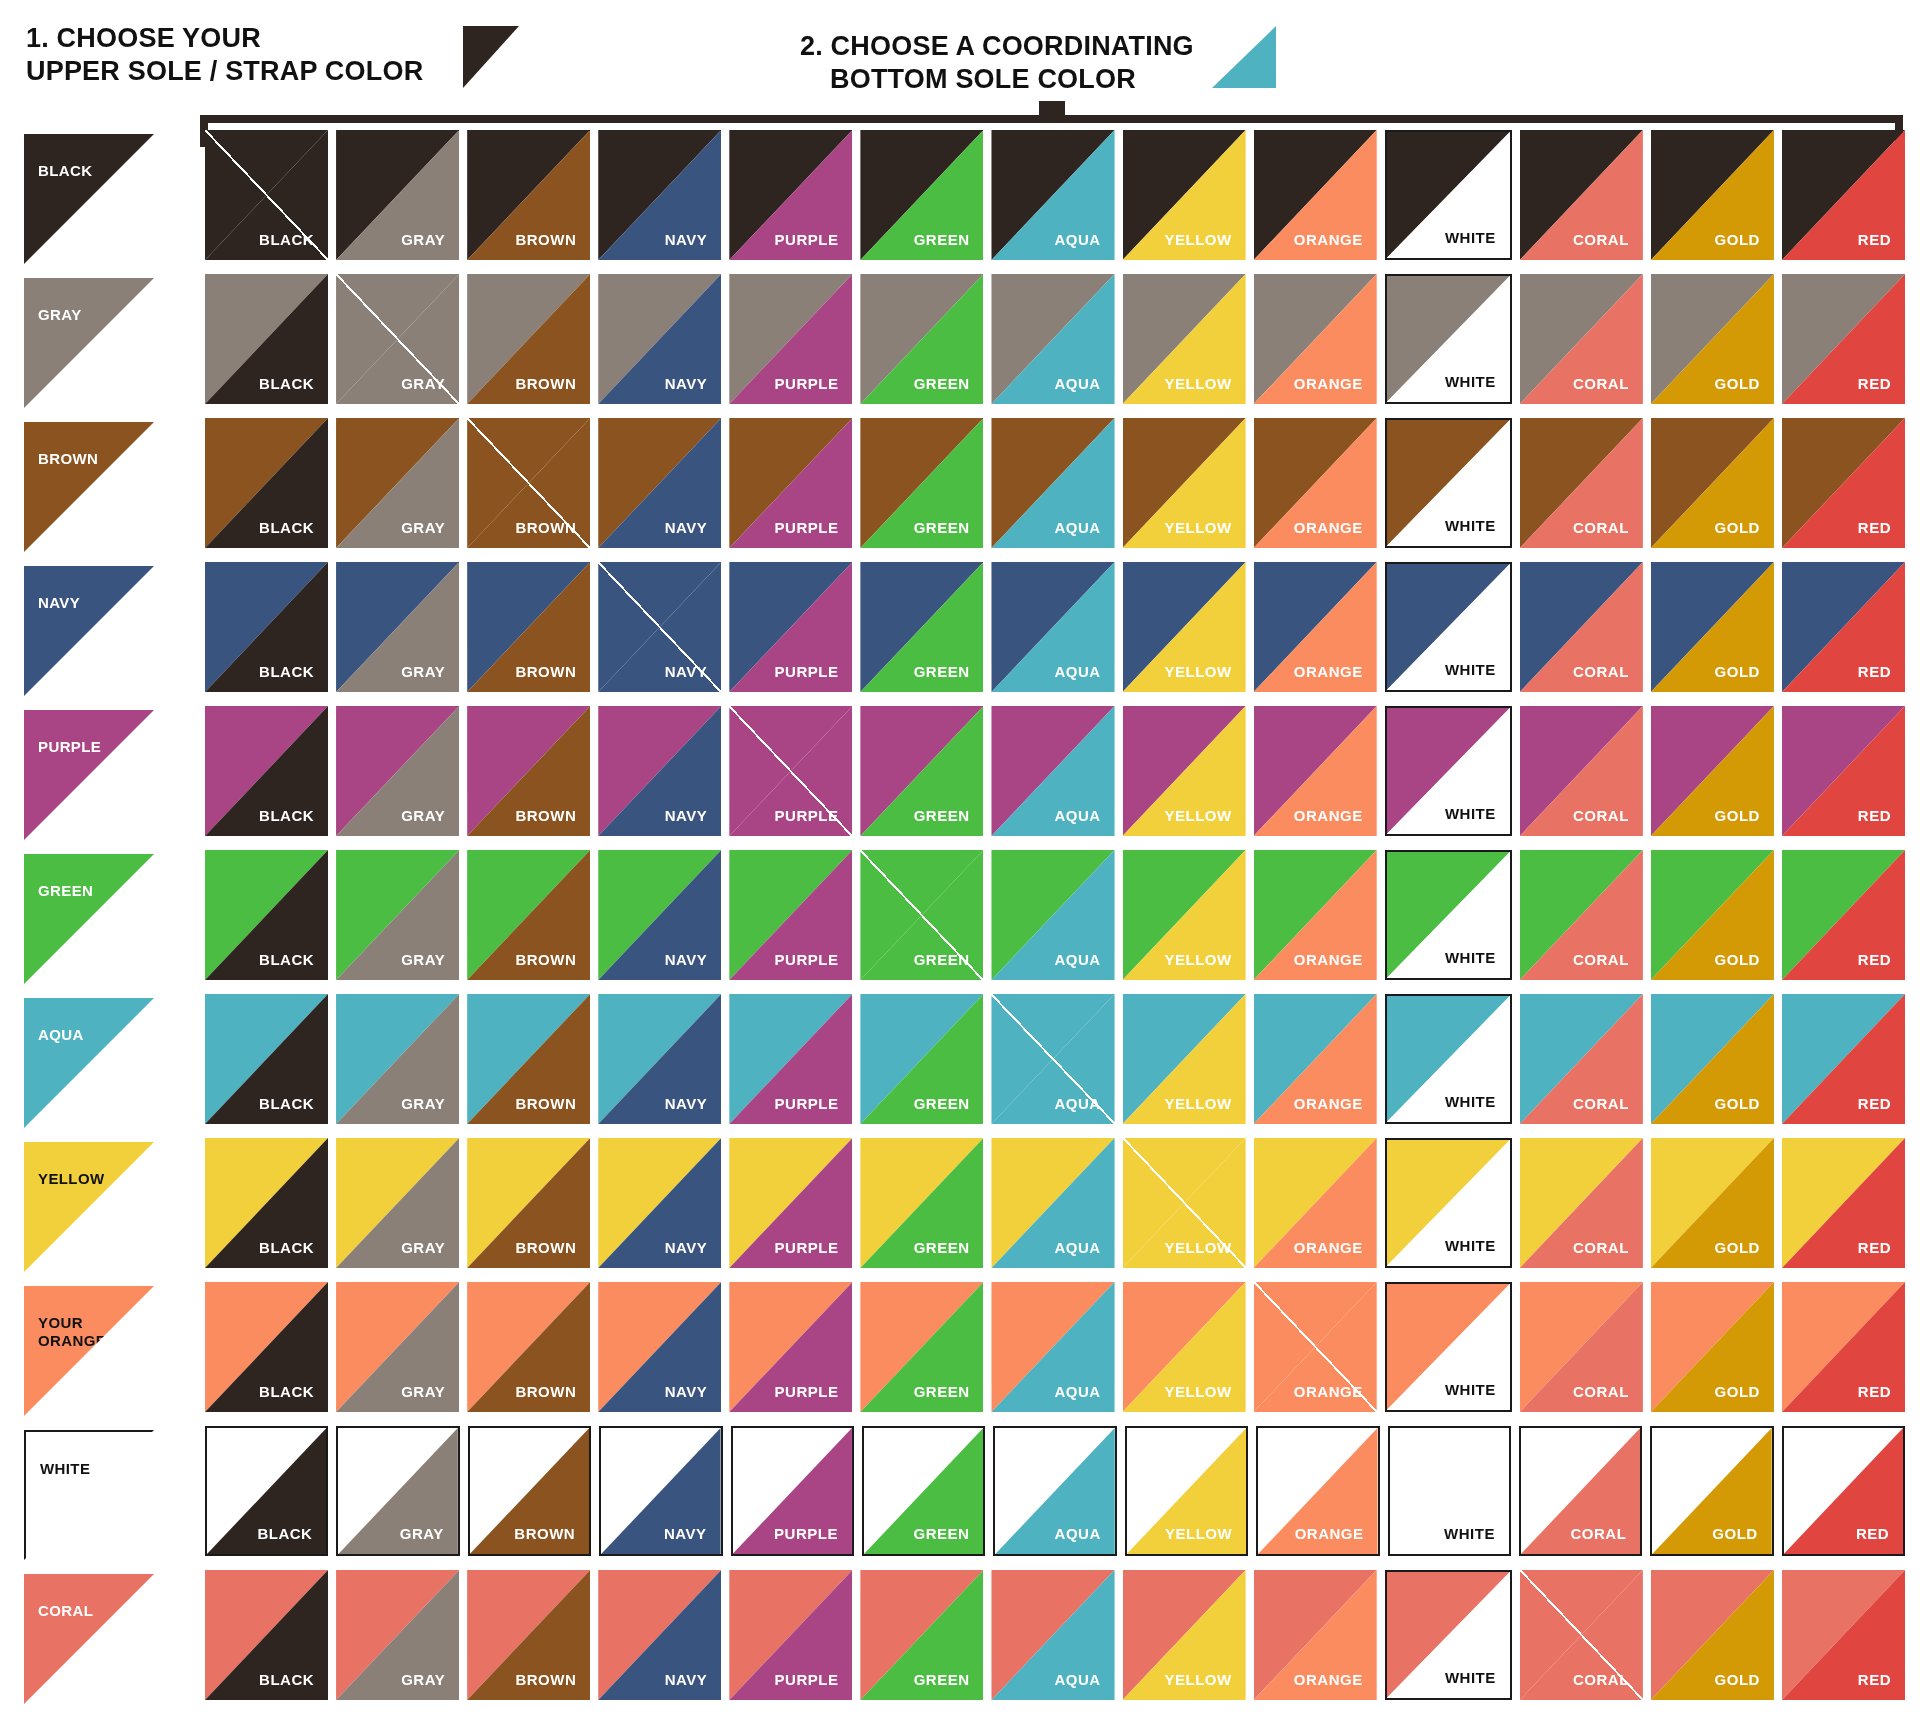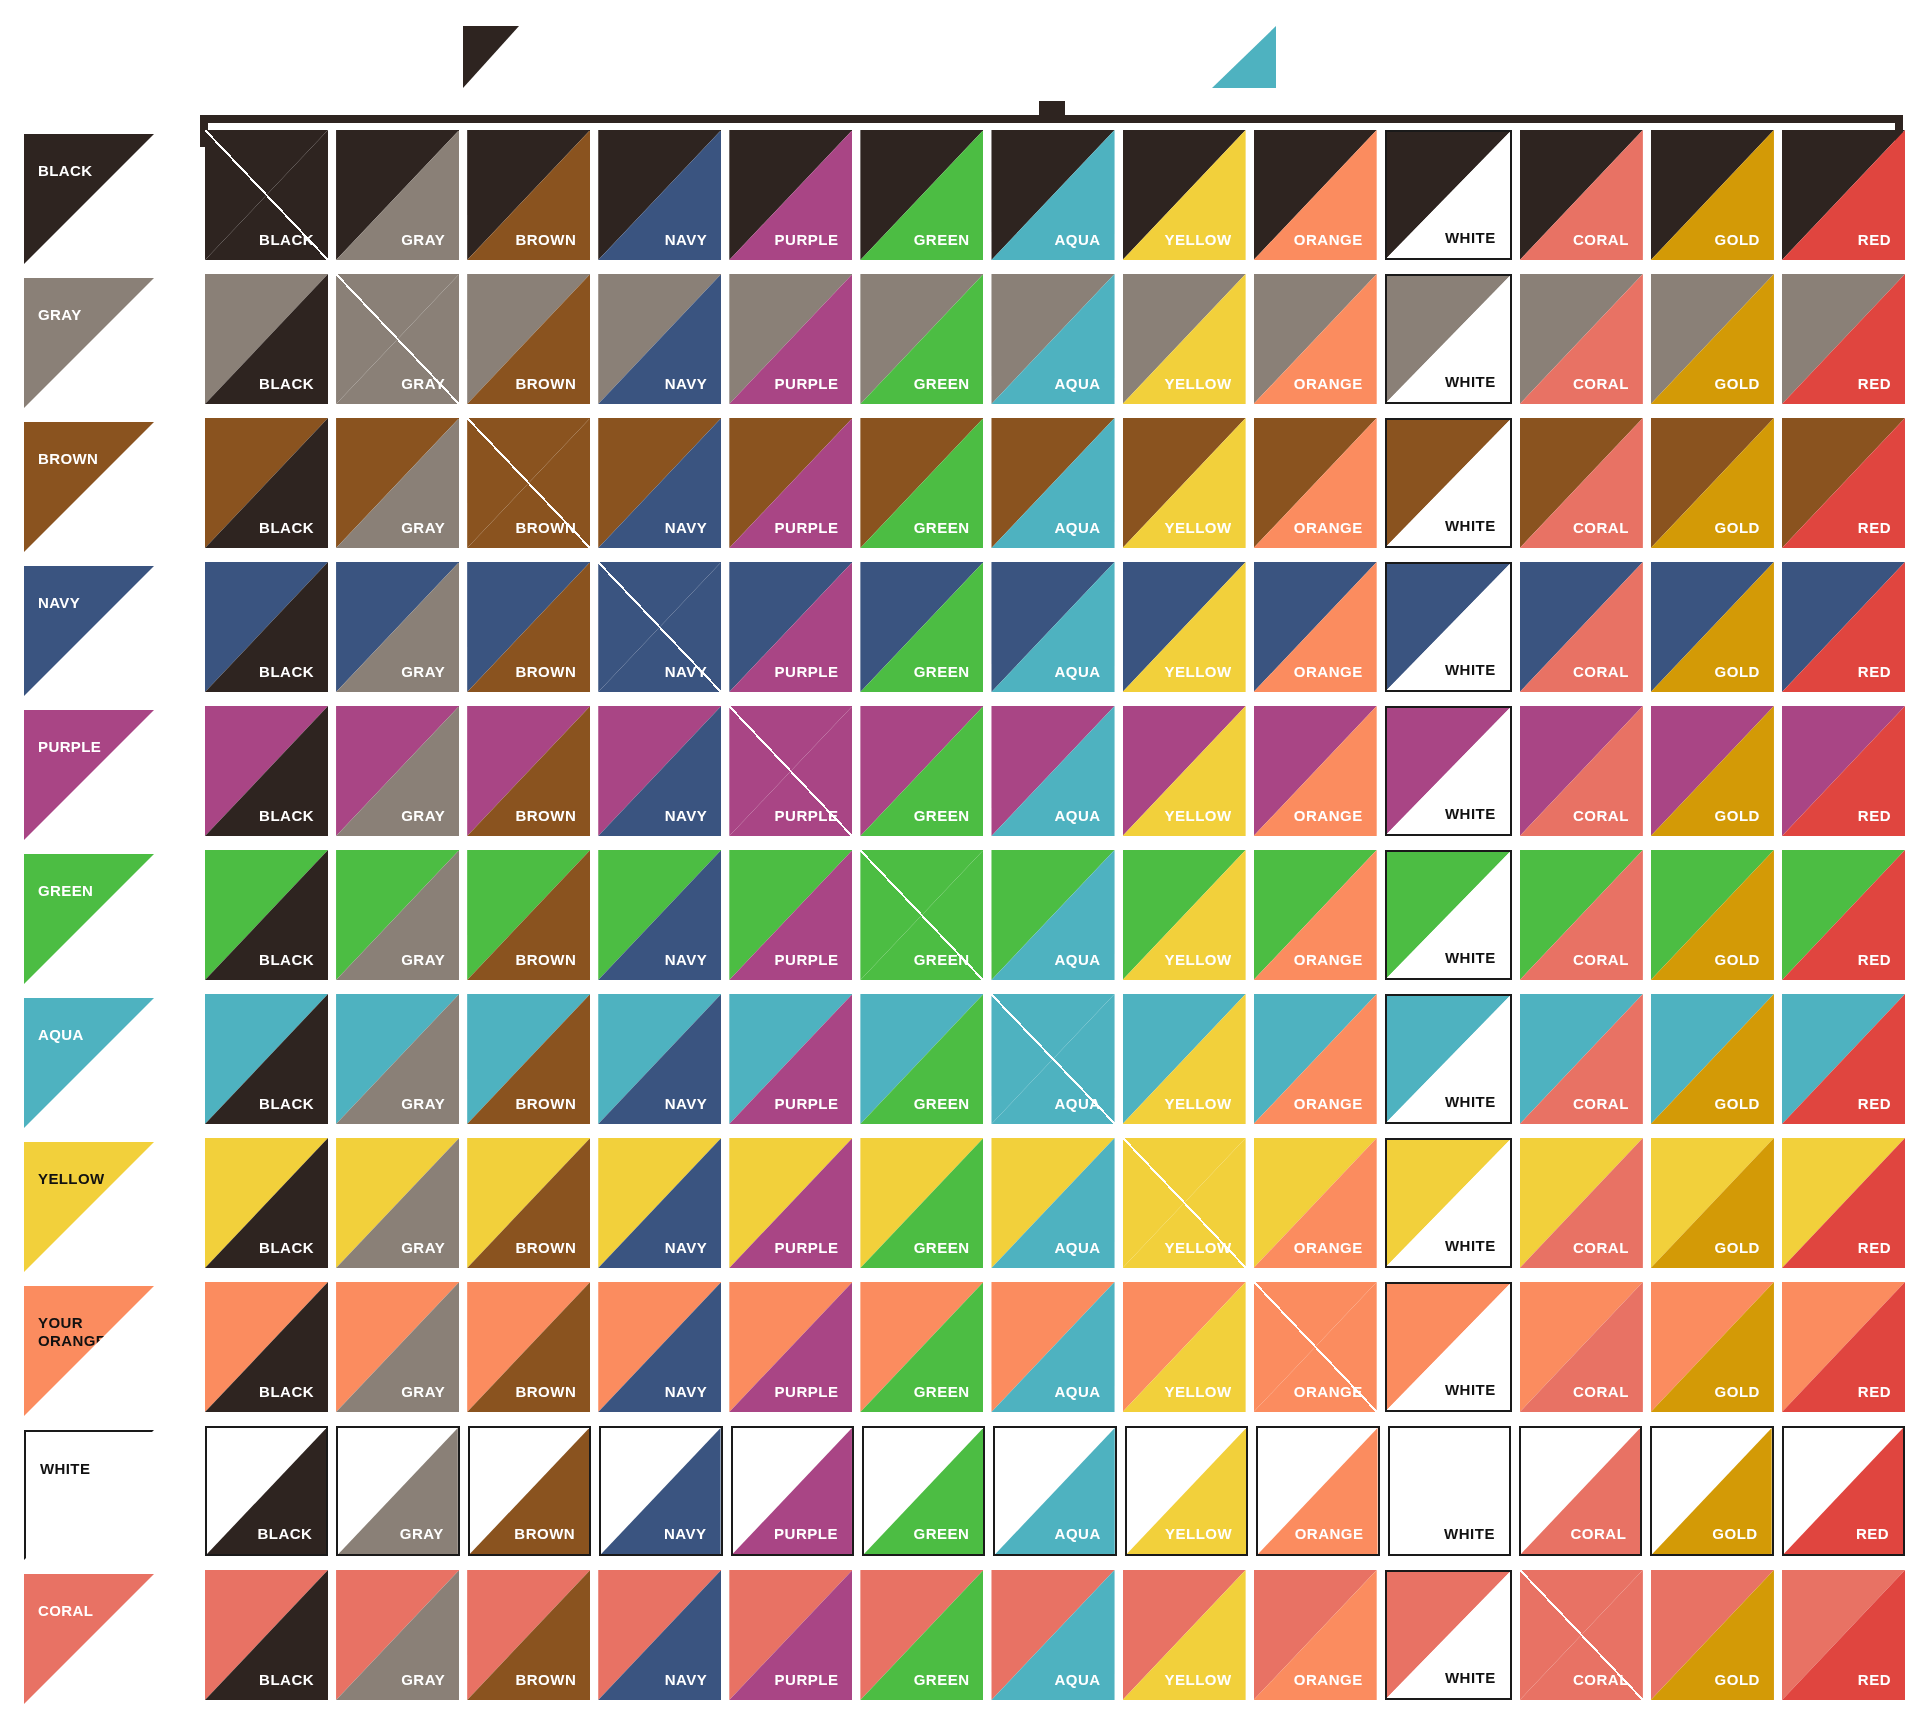--- a/index.html
+++ b/index.html
@@ -68,22 +68,30 @@
     font-size:15px; font-weight:bold; letter-spacing:.5px;
     color:#ffffff; z-index:5; white-space:nowrap;
   }
   .cell .clabel.dark { color:#111111; }
 </style>
 </head>
 <body>
 
 <div id="root">
 
+  <div class="hdr" id="hdr1">
+    <span>1. CHOOSE YOUR</span><br>
+    <span>UPPER SOLE / STRAP COLOR</span>
+  </div>
   <div class="tri-dark"></div>
 
+  <div class="hdr" id="hdr2">
+    <span>2. CHOOSE A COORDINATING</span>
+    <span class="ln2">BOTTOM SOLE COLOR</span>
+  </div>
   <div class="tri-aqua"></div>
 
   <div id="bracket">
     <div class="nub"></div>
     <div class="bar"></div>
     <div class="lcap"></div>
     <div class="rcap"></div>
   </div>
 
   <div id="grid">

